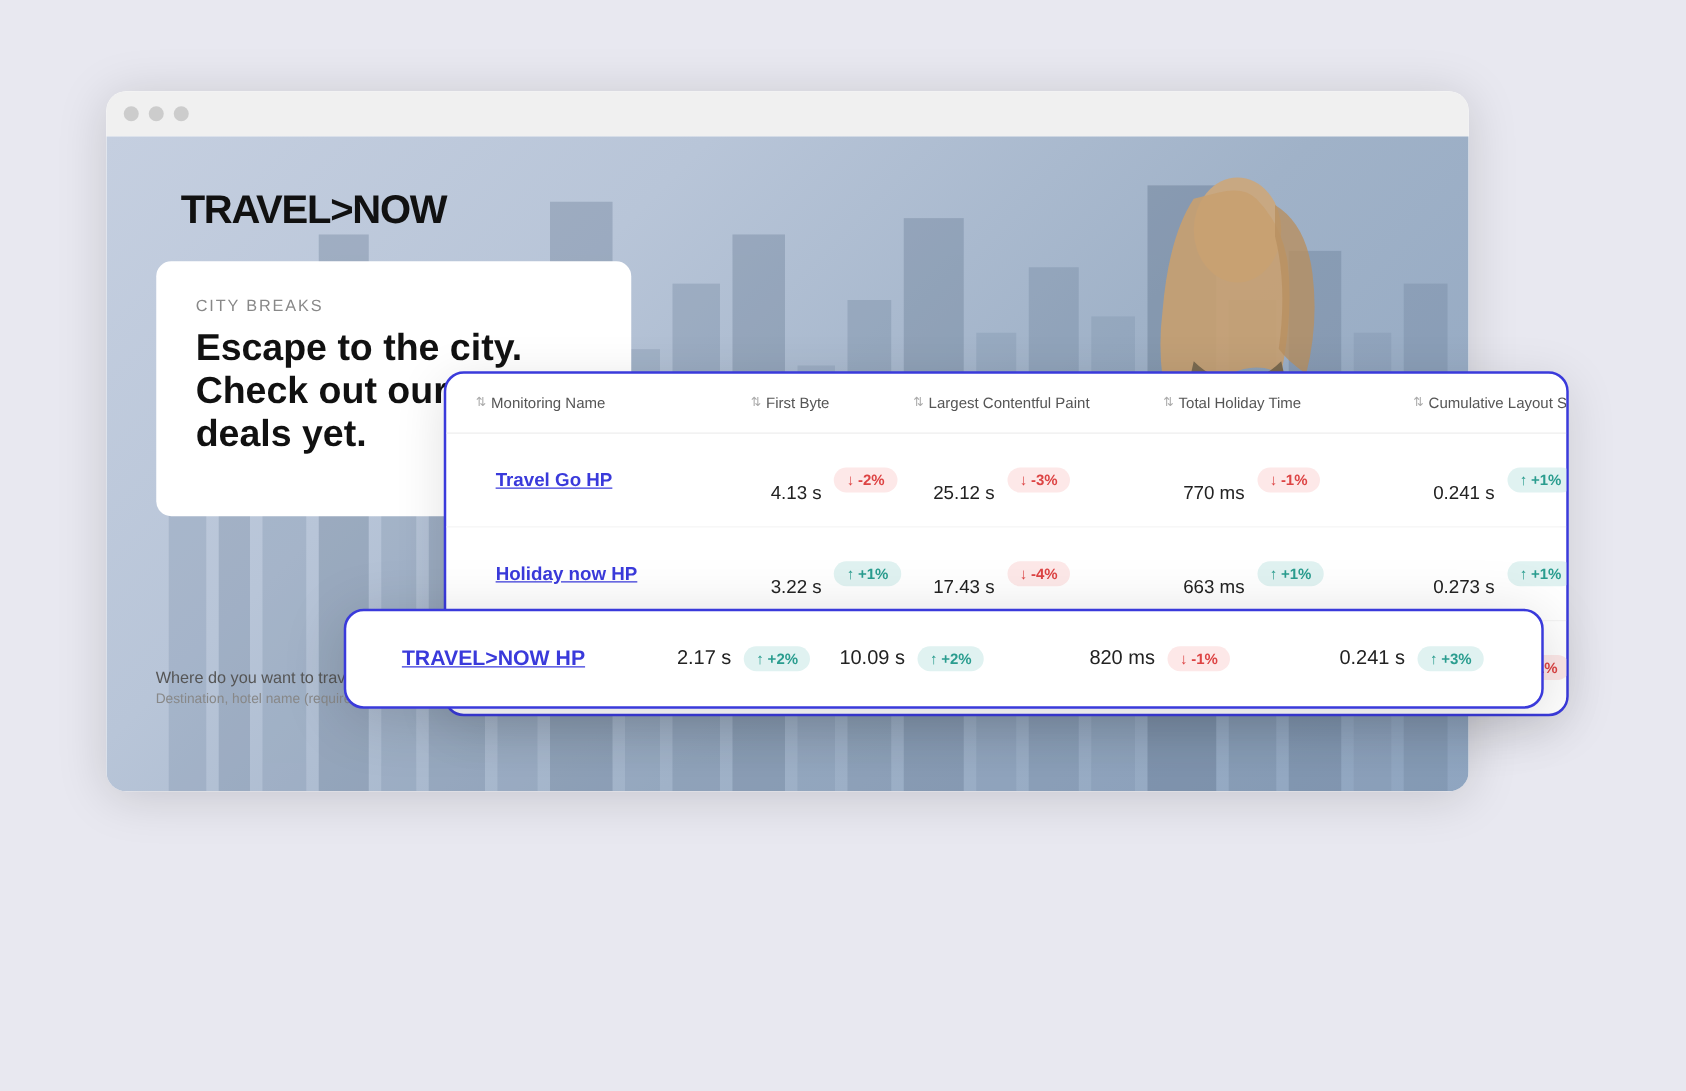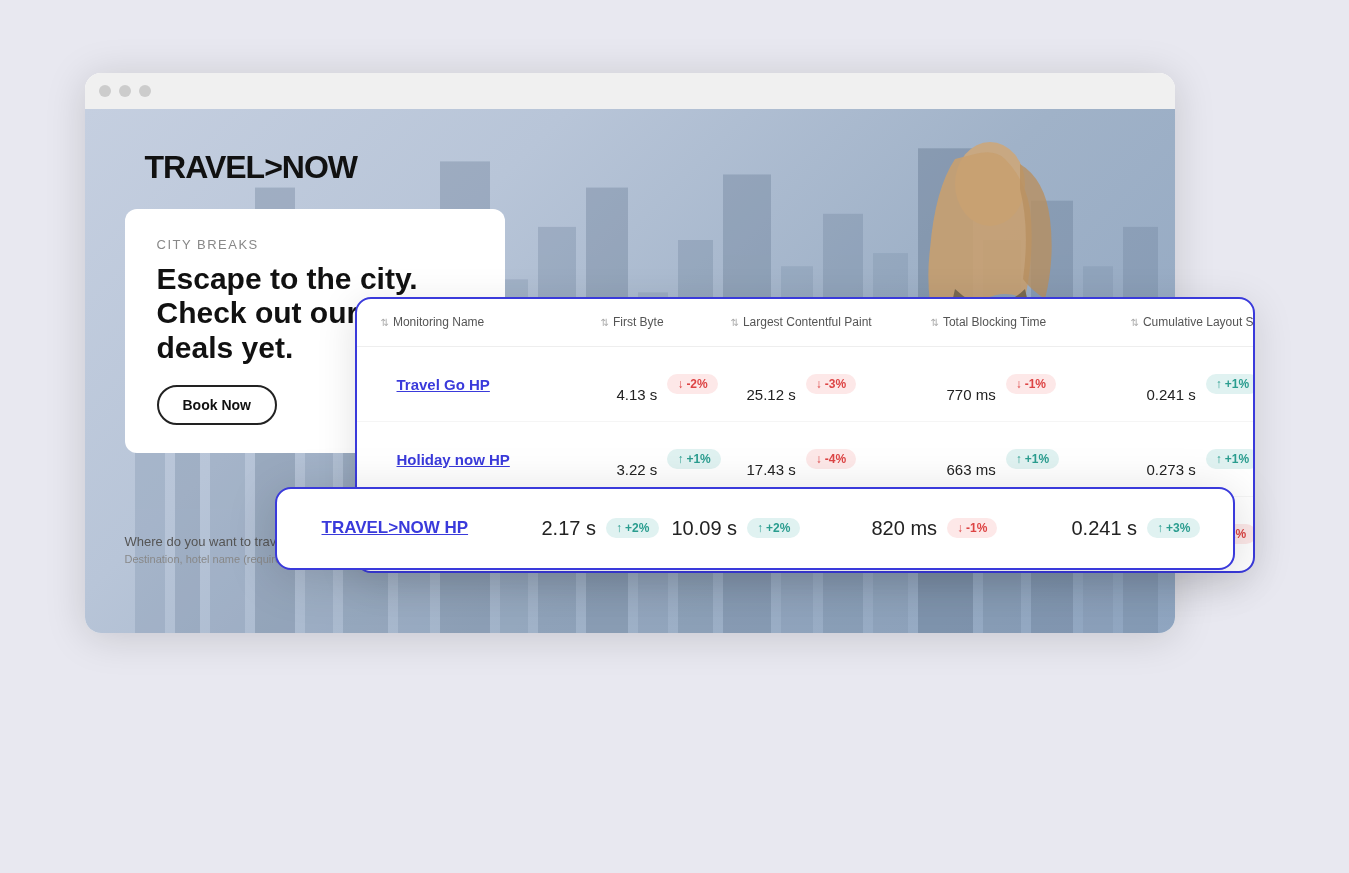--- a/index.html
+++ b/index.html
@@ -273,21 +273,21 @@
 
     .highlight-site-name {
       font-size: 17px;
       font-weight: 700;
       color: #3a3adb;
       text-decoration: underline;
       cursor: pointer;
     }
 
     .highlight-metric {
-      font-size: 20px;
+      font-size: 16px;
       color: #222;
       font-weight: 500;
     }
   </style>
 </head>
 <body>
 
 <div class="outer-container">
 
   <div class="browser-window">
@@ -342,21 +342,20 @@
           <ellipse cx="90" cy="275" rx="12" ry="8" fill="#c8a882"></ellipse>
           <ellipse cx="220" cy="270" rx="12" ry="8" fill="#c8a882"></ellipse>
         </svg>
       </div>
 
       <div class="brand-logo">TRAVEL&gt;NOW</div>
 
       <div class="promo-card">
         <div class="promo-card-category">CITY BREAKS</div>
         <div class="promo-card-heading">Escape to the city. Check out our best deals yet.</div>
-        <button class="book-now-btn">Book Now</button>
       </div>
 
       <div class="search-section">
         <div class="search-label">Where do you want to travel</div>
         <div class="search-sublabel">Destination, hotel name (required field)</div>
       </div>
     </div>
   </div>
 
   <div class="perf-table">
@@ -369,21 +368,21 @@
       <div class="col-header">
         <span class="sort-icon">⇅</span>
         <span>First Byte</span>
       </div>
       <div class="col-header">
         <span class="sort-icon">⇅</span>
         <span>Largest Contentful Paint</span>
       </div>
       <div class="col-header">
         <span class="sort-icon">⇅</span>
-        <span>Total Blocking Time</span>
+        <span>Total Holiday Time</span>
       </div>
       <div class="col-header">
         <span class="sort-icon">⇅</span>
         <span>Cumulative Layout Shift</span>
       </div>
     </div>
 
     <div class="table-row">
       <div class="site-name">Travel Go HP</div>
       <div class="metric-cell">

